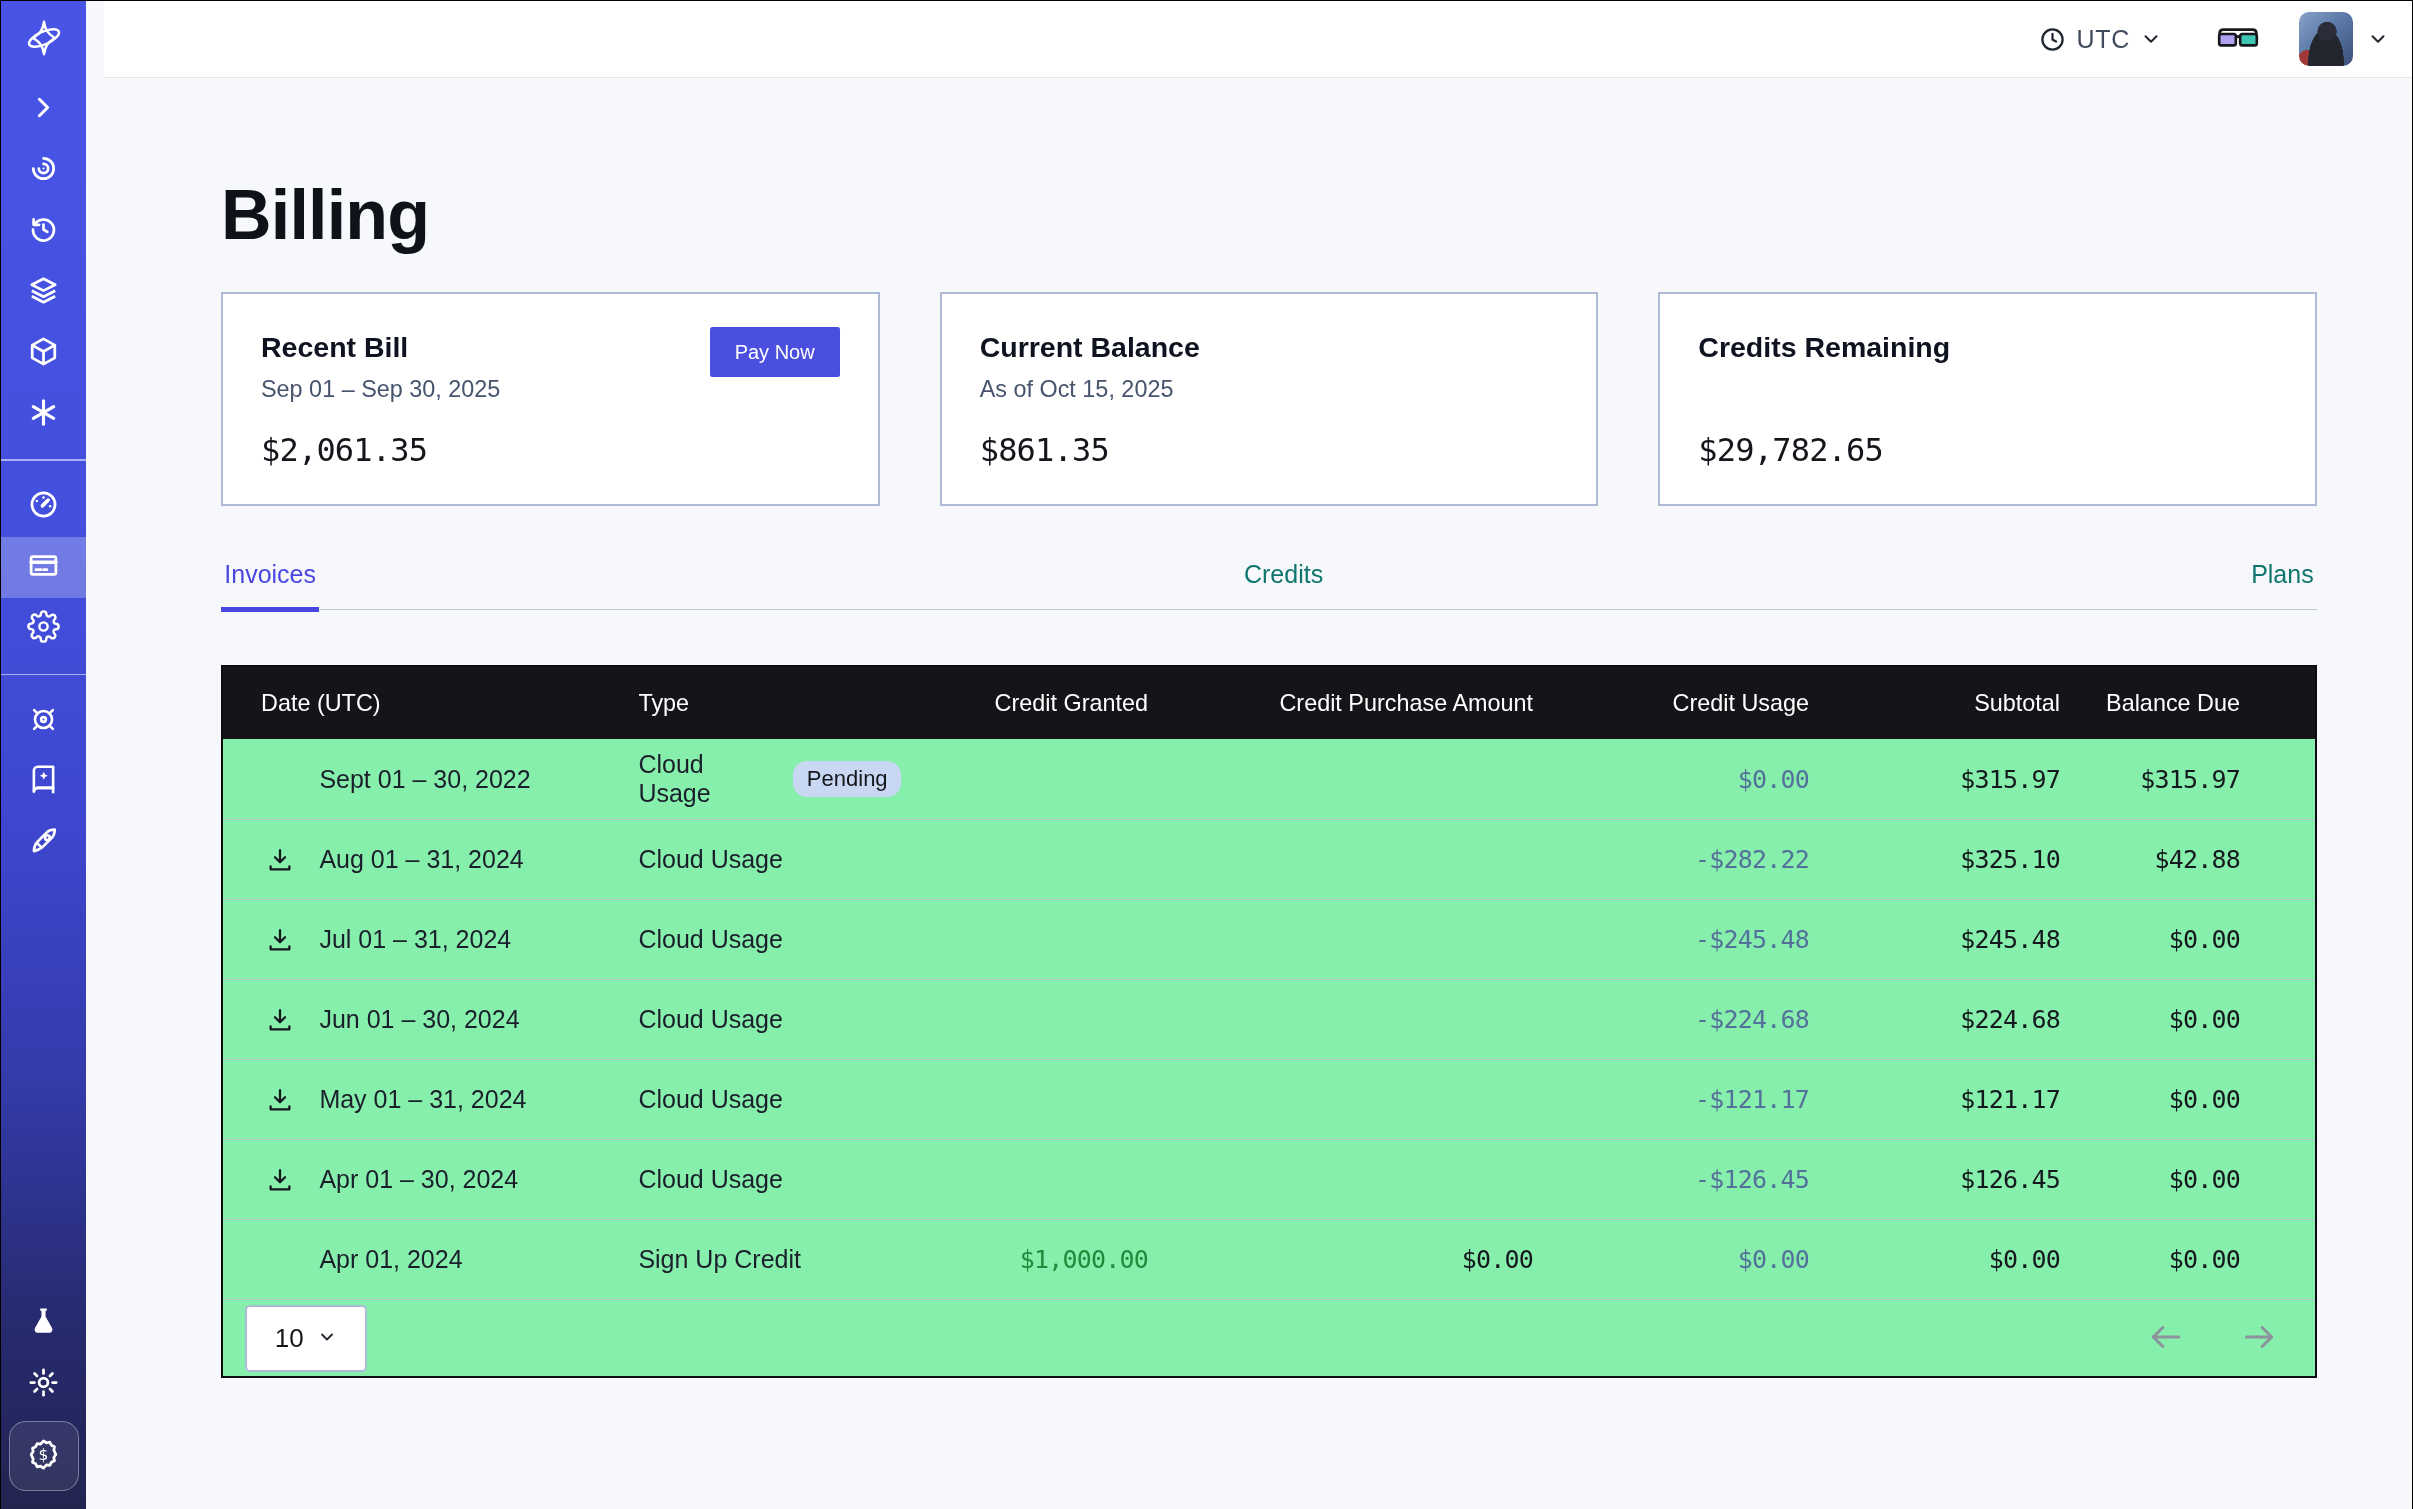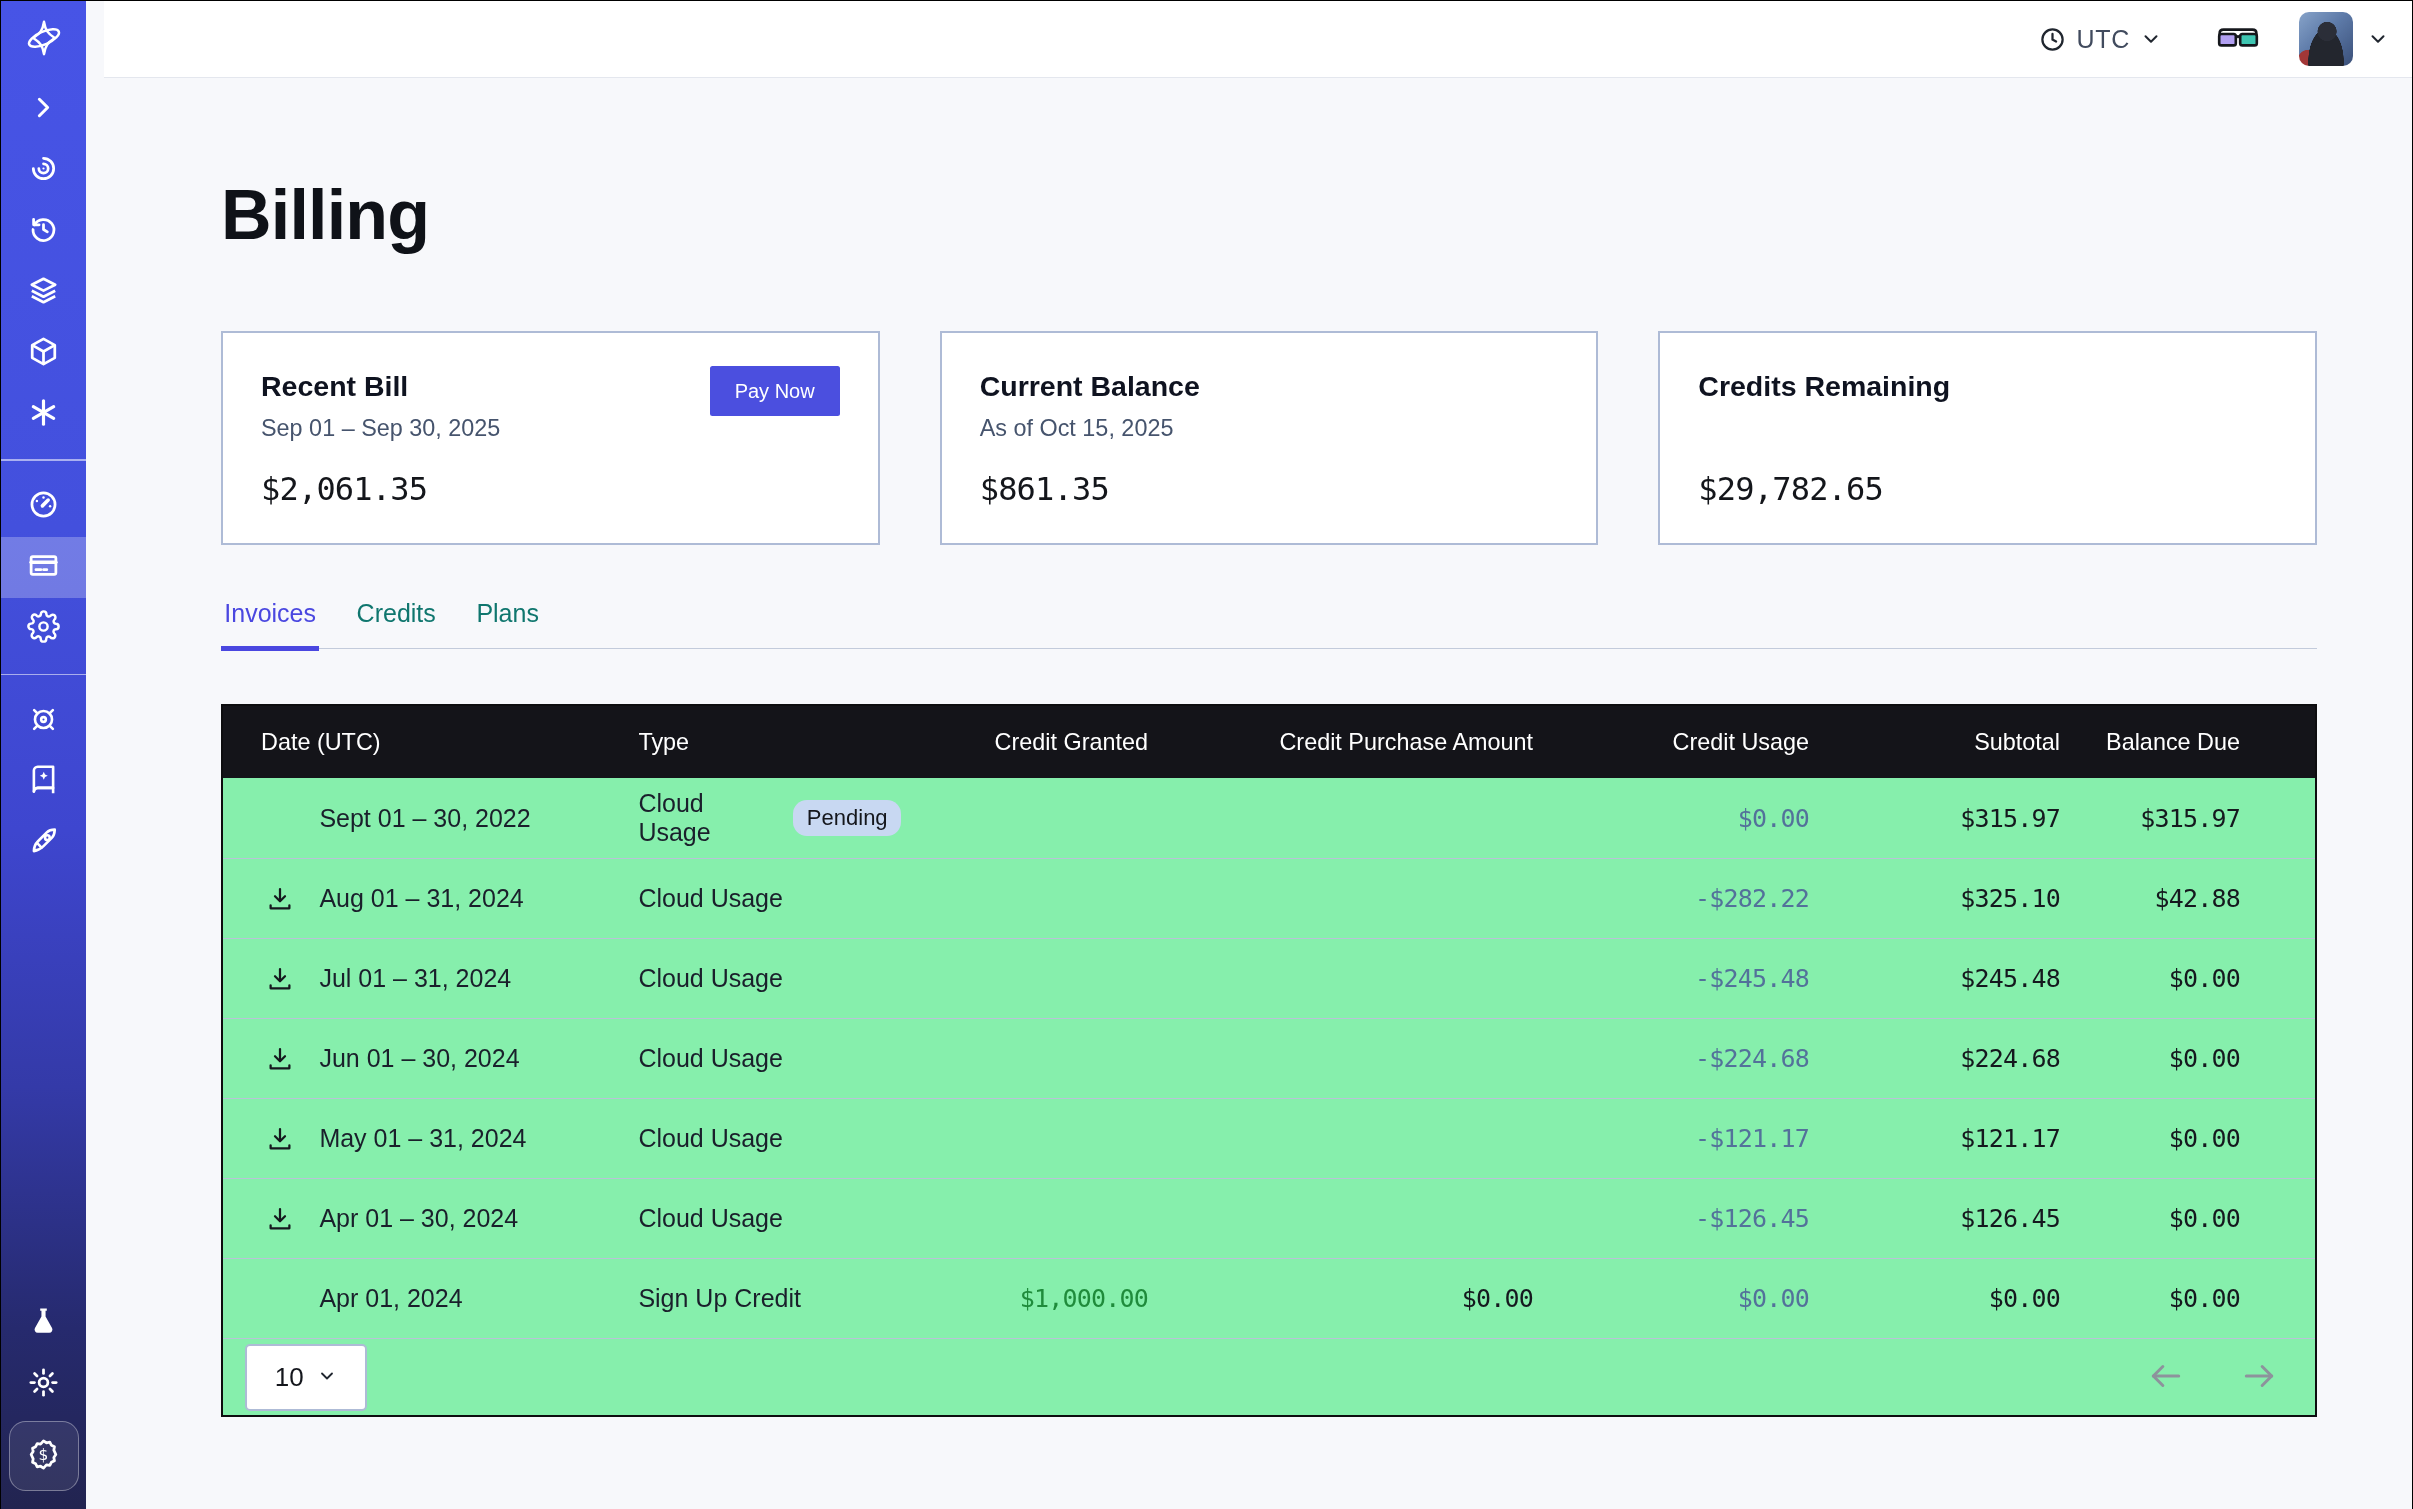--- a/index.html
+++ b/index.html
@@ -67,21 +67,21 @@
       radial-gradient(circle at 16% 88%, #a23737 0 14%, rgba(0,0,0,0) 15%),
       linear-gradient(135deg, #87a3c9 0%, #5d7aa8 45%, #3a4f78 100%);
     cursor: pointer;
   }
   .user-btn { display: flex; align-items: center; gap: 13.4px; cursor: pointer; }
 
   
   .content { flex: 1; overflow: hidden; padding: 0 95px 0 117px; }
   .page-title { margin-top: 97px; font-size: 70px; font-weight: 700; letter-spacing: -0.8px; color: #0f1218; }
 
-  .cards { display: flex; gap: 60px; margin-top: 76px; }
+  .cards { display: flex; gap: 60px; margin-top: 37px; }
   .card {
     flex: 1 1 0; height: 214px; position: relative;
     background: #ffffff; border: 2.5px solid #aebbd6;
     padding: 37px 38px;
   }
   .card-title { font-size: 28.5px; font-weight: 600; color: #0f1320; }
   .card-sub { margin-top: 11.7px; font-size: 23.4px; color: #46546d; }
   .card-amount {
     position: absolute; left: 38px; bottom: 35px;
     font-family: "DejaVu Sans Mono", monospace;
@@ -90,21 +90,21 @@
   .paynow {
     position: absolute; top: 33px; right: 38px;
     height: 50px; padding: 0 25px;
     background: #4b4fdf; color: #ffffff;
     font-size: 20px; font-family: "Liberation Sans", sans-serif;
     border: none; border-radius: 2.5px;
     display: flex; align-items: center; cursor: pointer;
   }
 
   
-  .tabs { margin-top: 54px; display: flex; gap: 34px; border-bottom: 1.7px solid #c3cbdb; }
+  .tabs { margin-top: 54px; display: flex; gap: 34px; border-bottom: 1.7px solid #c3cbdb; justify-content: space-between; }
   .tab { position: relative; font-size: 25px; color: #0f766e; padding: 0 3.3px 20px 3.3px; cursor: pointer; }
   .tab.active { color: #4a47e0; }
   .tab.active::after {
     content: ""; position: absolute; left: 0; right: 0; bottom: -3.3px;
     height: 5px; background: #4a47e0;
   }
 
   
   .invoice-table { margin-top: 55px; background: #86efac; border: 2.5px solid #0d0d0f; }
   .tgrid { display: grid; grid-template-columns: 402px 276px 285px 385px 276px 251px 1fr; align-items: center; }

